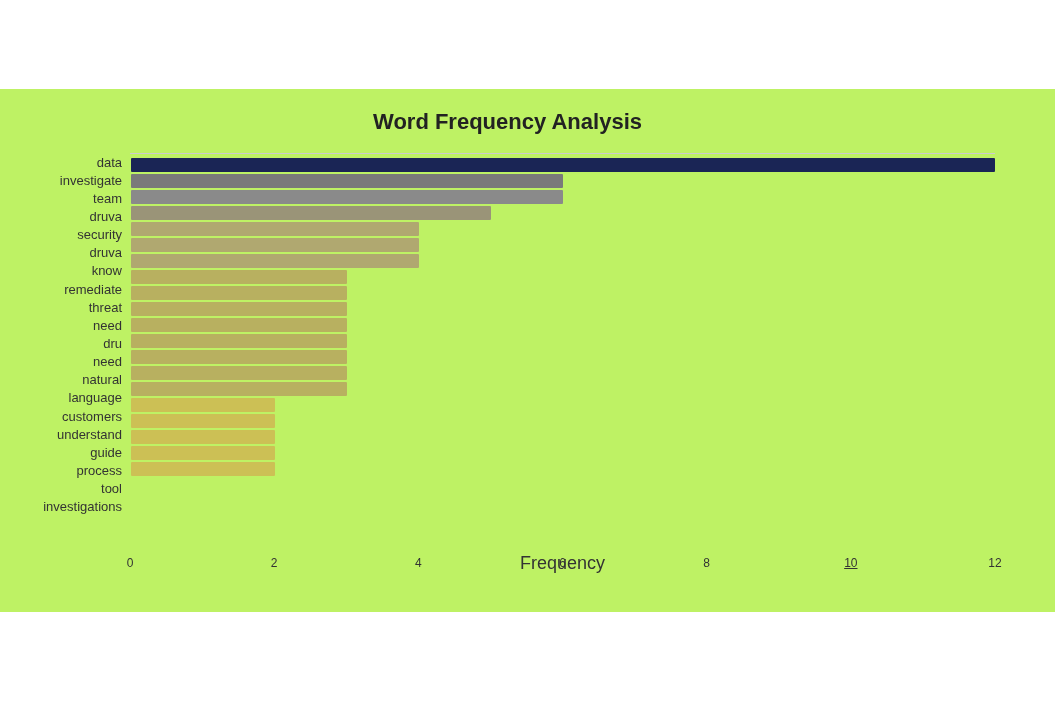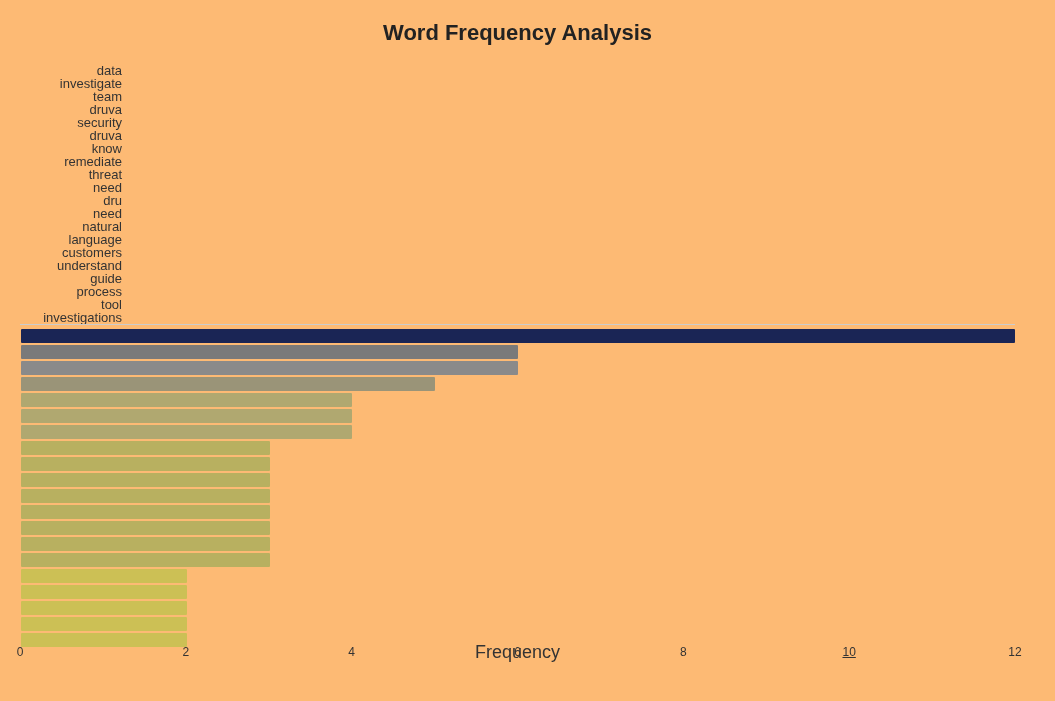--- a/index.html
+++ b/index.html
@@ -7,35 +7,35 @@
       background: #fff;
       font-family: Arial, sans-serif;
       width: 1055px;
       height: 701px;
       display: flex;
       align-items: center;
       justify-content: center;
     }
     .chart-container {
       width: 1055px;
-      height: 701px;
-      background: #fdba74;
-      padding: 20px 40px 60px 20px;
+      height: 523px;
+      background: #bef264;
+      padding: 20px 60px 60px 20px;
       position: relative;
     }
     .chart-title {
       text-align: center;
       font-size: 22px;
       font-weight: bold;
       margin-bottom: 18px;
       color: #222;
     }
     .chart-area {
       display: flex;
-      flex-direction: column;
+      flex-direction: row;
       width: 100%;
       height: calc(100% - 80px);
     }
     .y-axis-labels {
       display: flex;
       flex-direction: column;
       justify-content: space-around;
       align-items: flex-end;
       padding-right: 8px;
       width: 110px;

